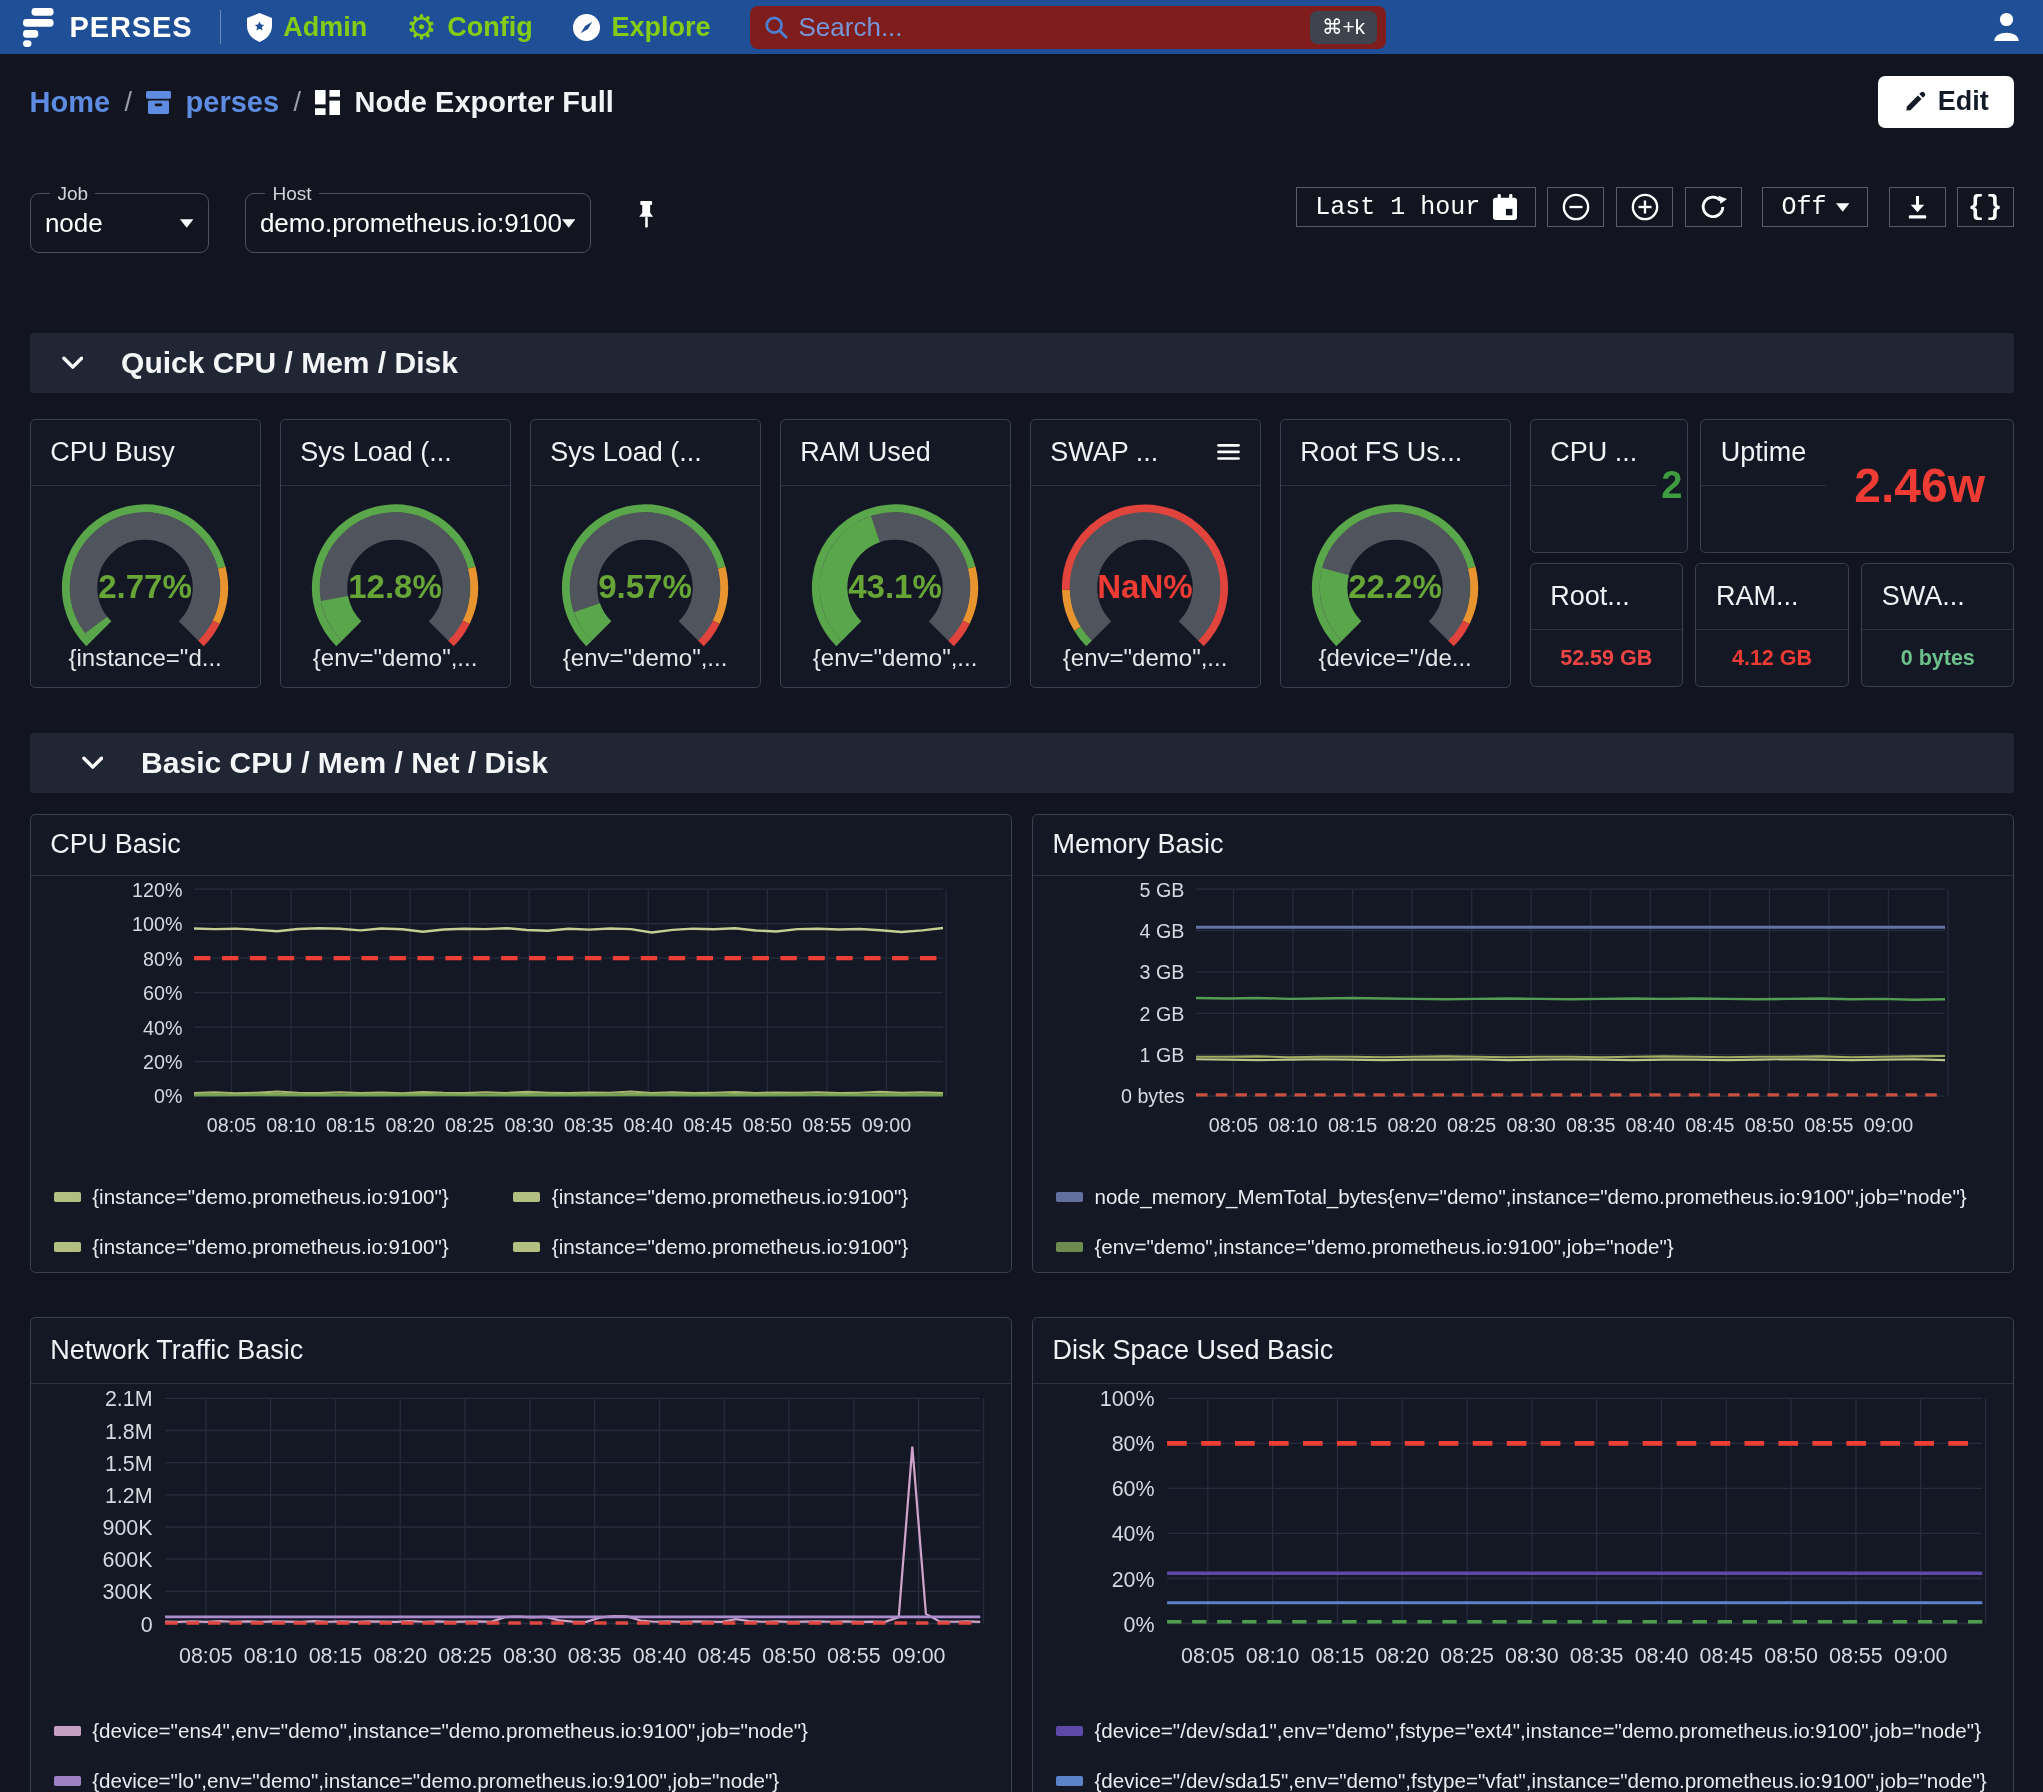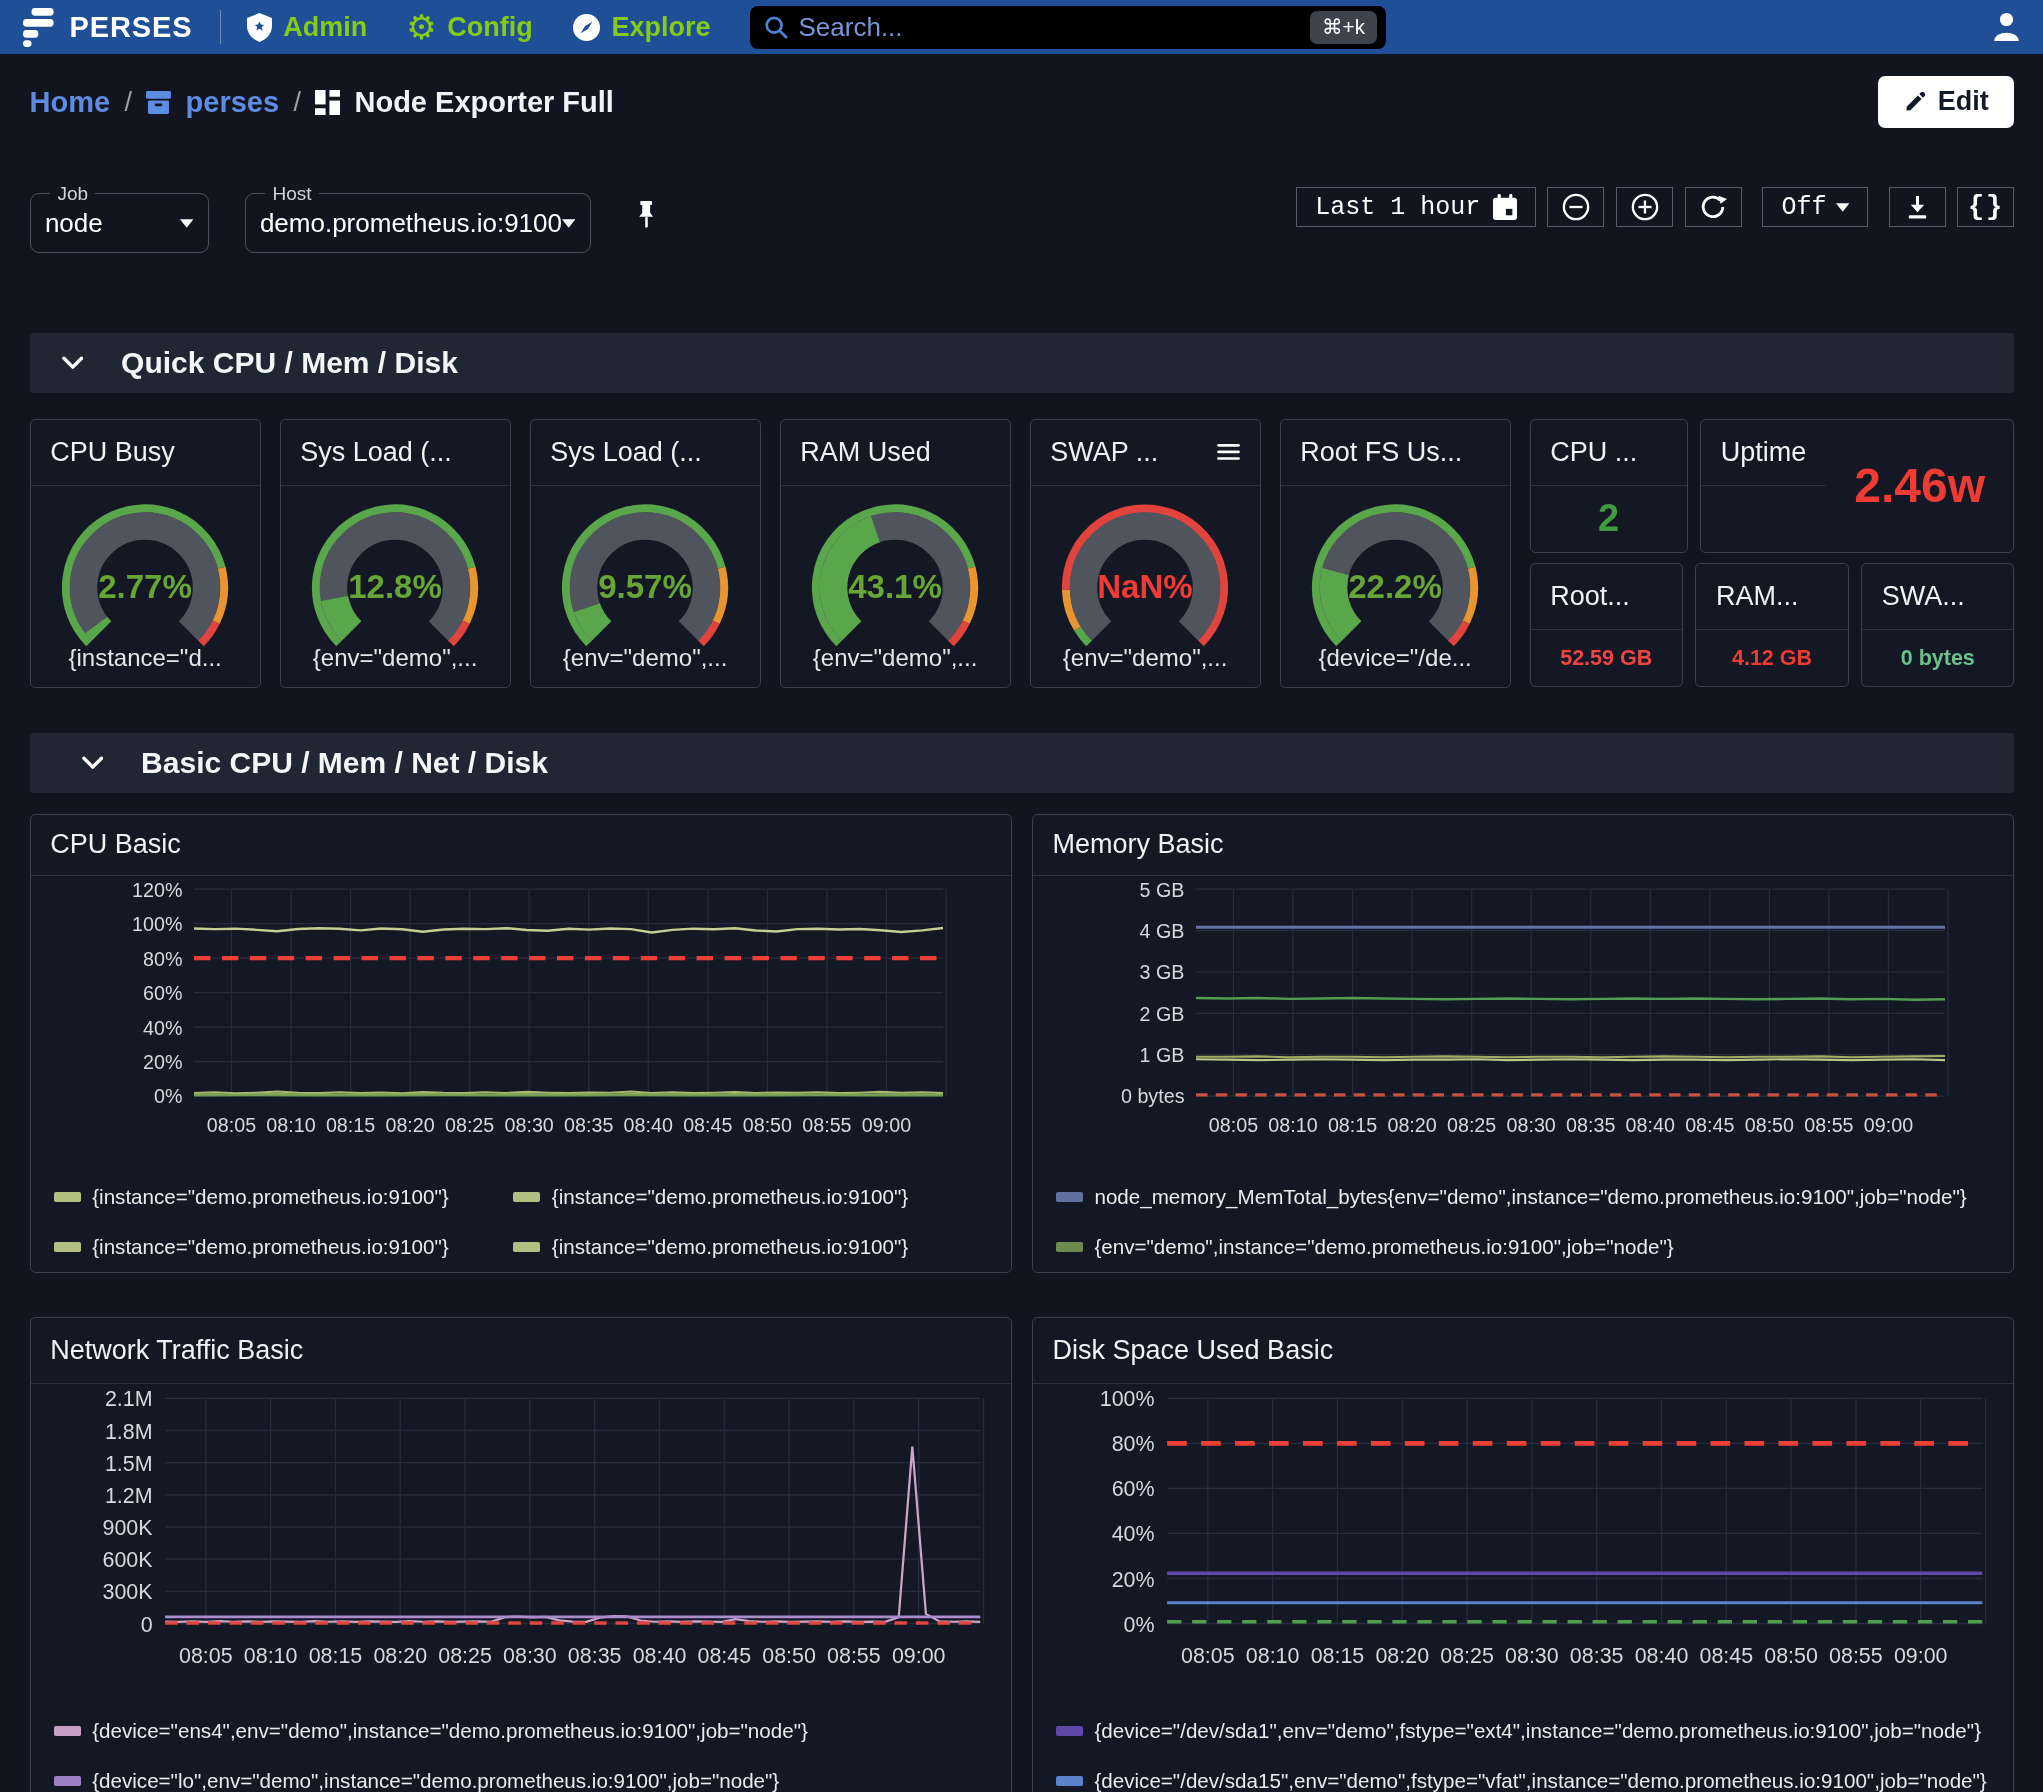--- a/index.html
+++ b/index.html
@@ -8,21 +8,21 @@
   svg text { font-family:"Liberation Sans","DejaVu Sans",sans-serif; }
 
   
   .navbar { height:54px; background:#1f4f96; display:flex; align-items:center; padding:0 23px; }
   .nav-brand { display:flex; align-items:center; gap:12.5px; cursor:pointer; }
   .brand-name { font-size:29px; font-weight:bold; letter-spacing:0.9px; color:#fff; }
   .nav-divider { width:0.9px; height:34px; background:rgba(255,255,255,.35); margin:0 27px; }
   .nav-item { display:flex; align-items:center; gap:10.7px; font-size:27px; font-weight:bold;
     color:#84cc16; margin-right:39px; cursor:pointer; }
   .gear-glyph { font-size:34px; line-height:27px; }
-  .search-box { display:flex; align-items:center; width:636px; height:43px; background:#000000;
+  .search-box { display:flex; align-items:center; width:636px; height:43px; background:#7f1d1d;
     border-radius:8px; padding:0 9px 0 14.3px; gap:10.7px;justify-content:space-between; }
   .search-box input { flex:1; background:transparent; border:none; outline:none;
     font-size:26px; color:#9cb4e8; font-family:inherit; }
   .search-box input::placeholder { color:#7696d8; opacity:1; }
   .kbd-badge { background:#3e434d; color:#fff; font-size:20.6px; padding:4.5px 11.6px; border-radius:7.2px; }
   .nav-avatar { margin-left:auto; cursor:pointer; display:flex; align-items:center; }
 
   
   .main { padding:0 29.6px; }
   .crumbrow { position:relative; margin-top:21.5px; height:54px; display:flex; align-items:center; gap:14.3px; }
@@ -75,21 +75,21 @@
   
   .quick-row { margin-top:26px; display:flex; gap:19px; height:269px; }
   .gauge-panel { flex:0 0 231px; display:flex; flex-direction:column; }
   .gauge-body { flex:1; display:flex; flex-direction:column; align-items:center; justify-content:center; }
   .gauge-svg { width:202px; height:152px; display:block; }
   .gauge-label { font-size:24px; color:#e4e6ea; margin-top:-7.2px; max-width:206px;
     white-space:nowrap; overflow:hidden; }
   .right-col { flex:1; display:flex; flex-direction:column; gap:10.7px; }
   .stat-row-top { display:flex; gap:12.5px; height:134px; }
   .stat-row-bot { display:flex; gap:12.5px; height:124px; }
-  .stat-cpu { flex:0 0 158px; display:flex; flex-direction:column; }
+  .stat-cpu { flex:0 0 158px; display:flex; }
   .stat-uptime { flex:1; display:flex; flex-direction:row; }
   .stat-sm { flex:1; display:flex; flex-direction:column; }
   .stat-value-wrap { flex:1; display:flex; align-items:center; justify-content:center; }
   .stat-value-lg { font-size:38px; font-weight:bold; }
   .stat-value-xl { font-size:48px; font-weight:bold; }
   .stat-value-sm { font-size:21.5px; font-weight:bold; }
 
   
   .charts-row { display:flex; gap:19.7px; }
   .row1 { margin-top:21.5px; }

